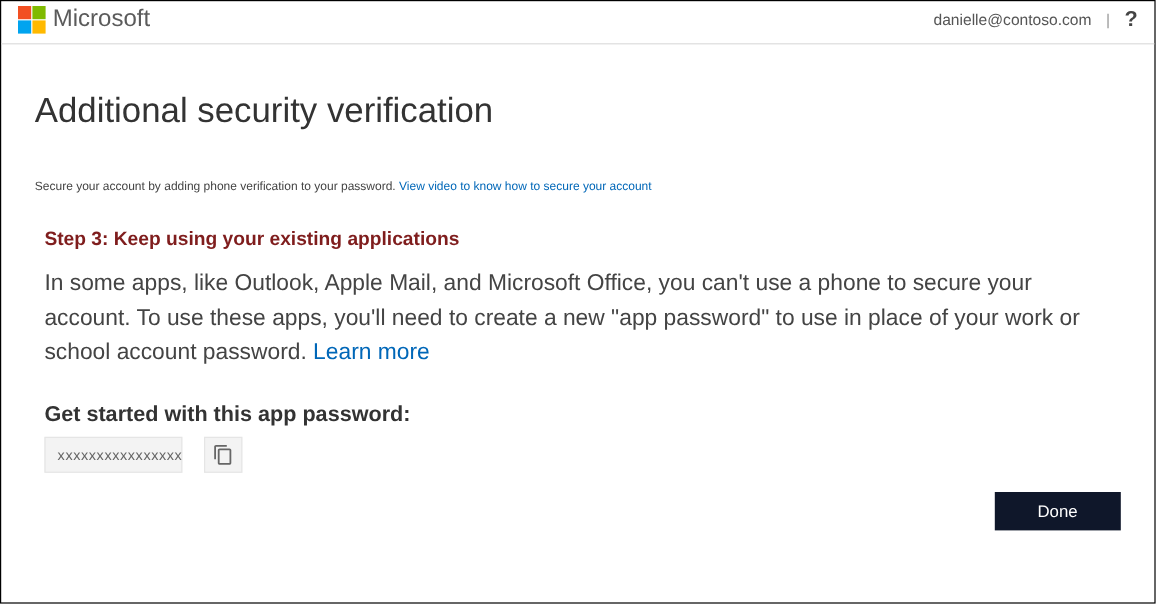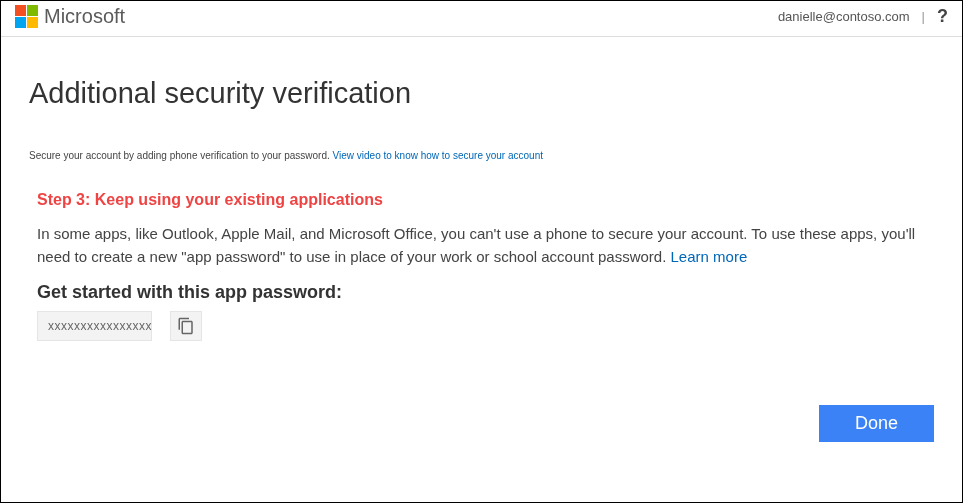--- a/index.html
+++ b/index.html
@@ -75,28 +75,28 @@
       text-decoration: none;
       cursor: pointer;
     }
     .step-section {
       padding-left: 8px;
       padding-right: 8px;
     }
     .step-title {
       font-size: 16px;
       font-weight: 600;
-      color: #ef4444;
+      color: #7f1d1d;
       margin-bottom: 14px;
     }
     .step-desc {
-      font-size: 15px;
+      font-size: 19px;
       color: #444;
       line-height: 1.5;
-      margin-bottom: 14px;
+      margin-bottom: 26px;
       max-width: 900px;
     }
     .pw-label {
       font-size: 18px;
       font-weight: 600;
       color: #333;
       margin-bottom: 8px;
     }
     .pw-row {
       display: flex;
@@ -125,25 +125,25 @@
       width: 18px;
       height: 18px;
       fill: #666;
     }
     .footer {
       position: absolute;
       right: 28px;
       bottom: 60px;
     }
     .done-btn {
-      background: #3b82f6;
+      background: #0f172a;
       color: #fff;
       border: none;
       padding: 8px 36px;
-      font-size: 18px;
+      font-size: 14px;
       cursor: pointer;
       font-family: inherit;
     }
     .container { position: relative; width: 100%; height: 100%; }
   </style>
 </head>
 <body>
 
 <div class="container">
   <div class="header">

